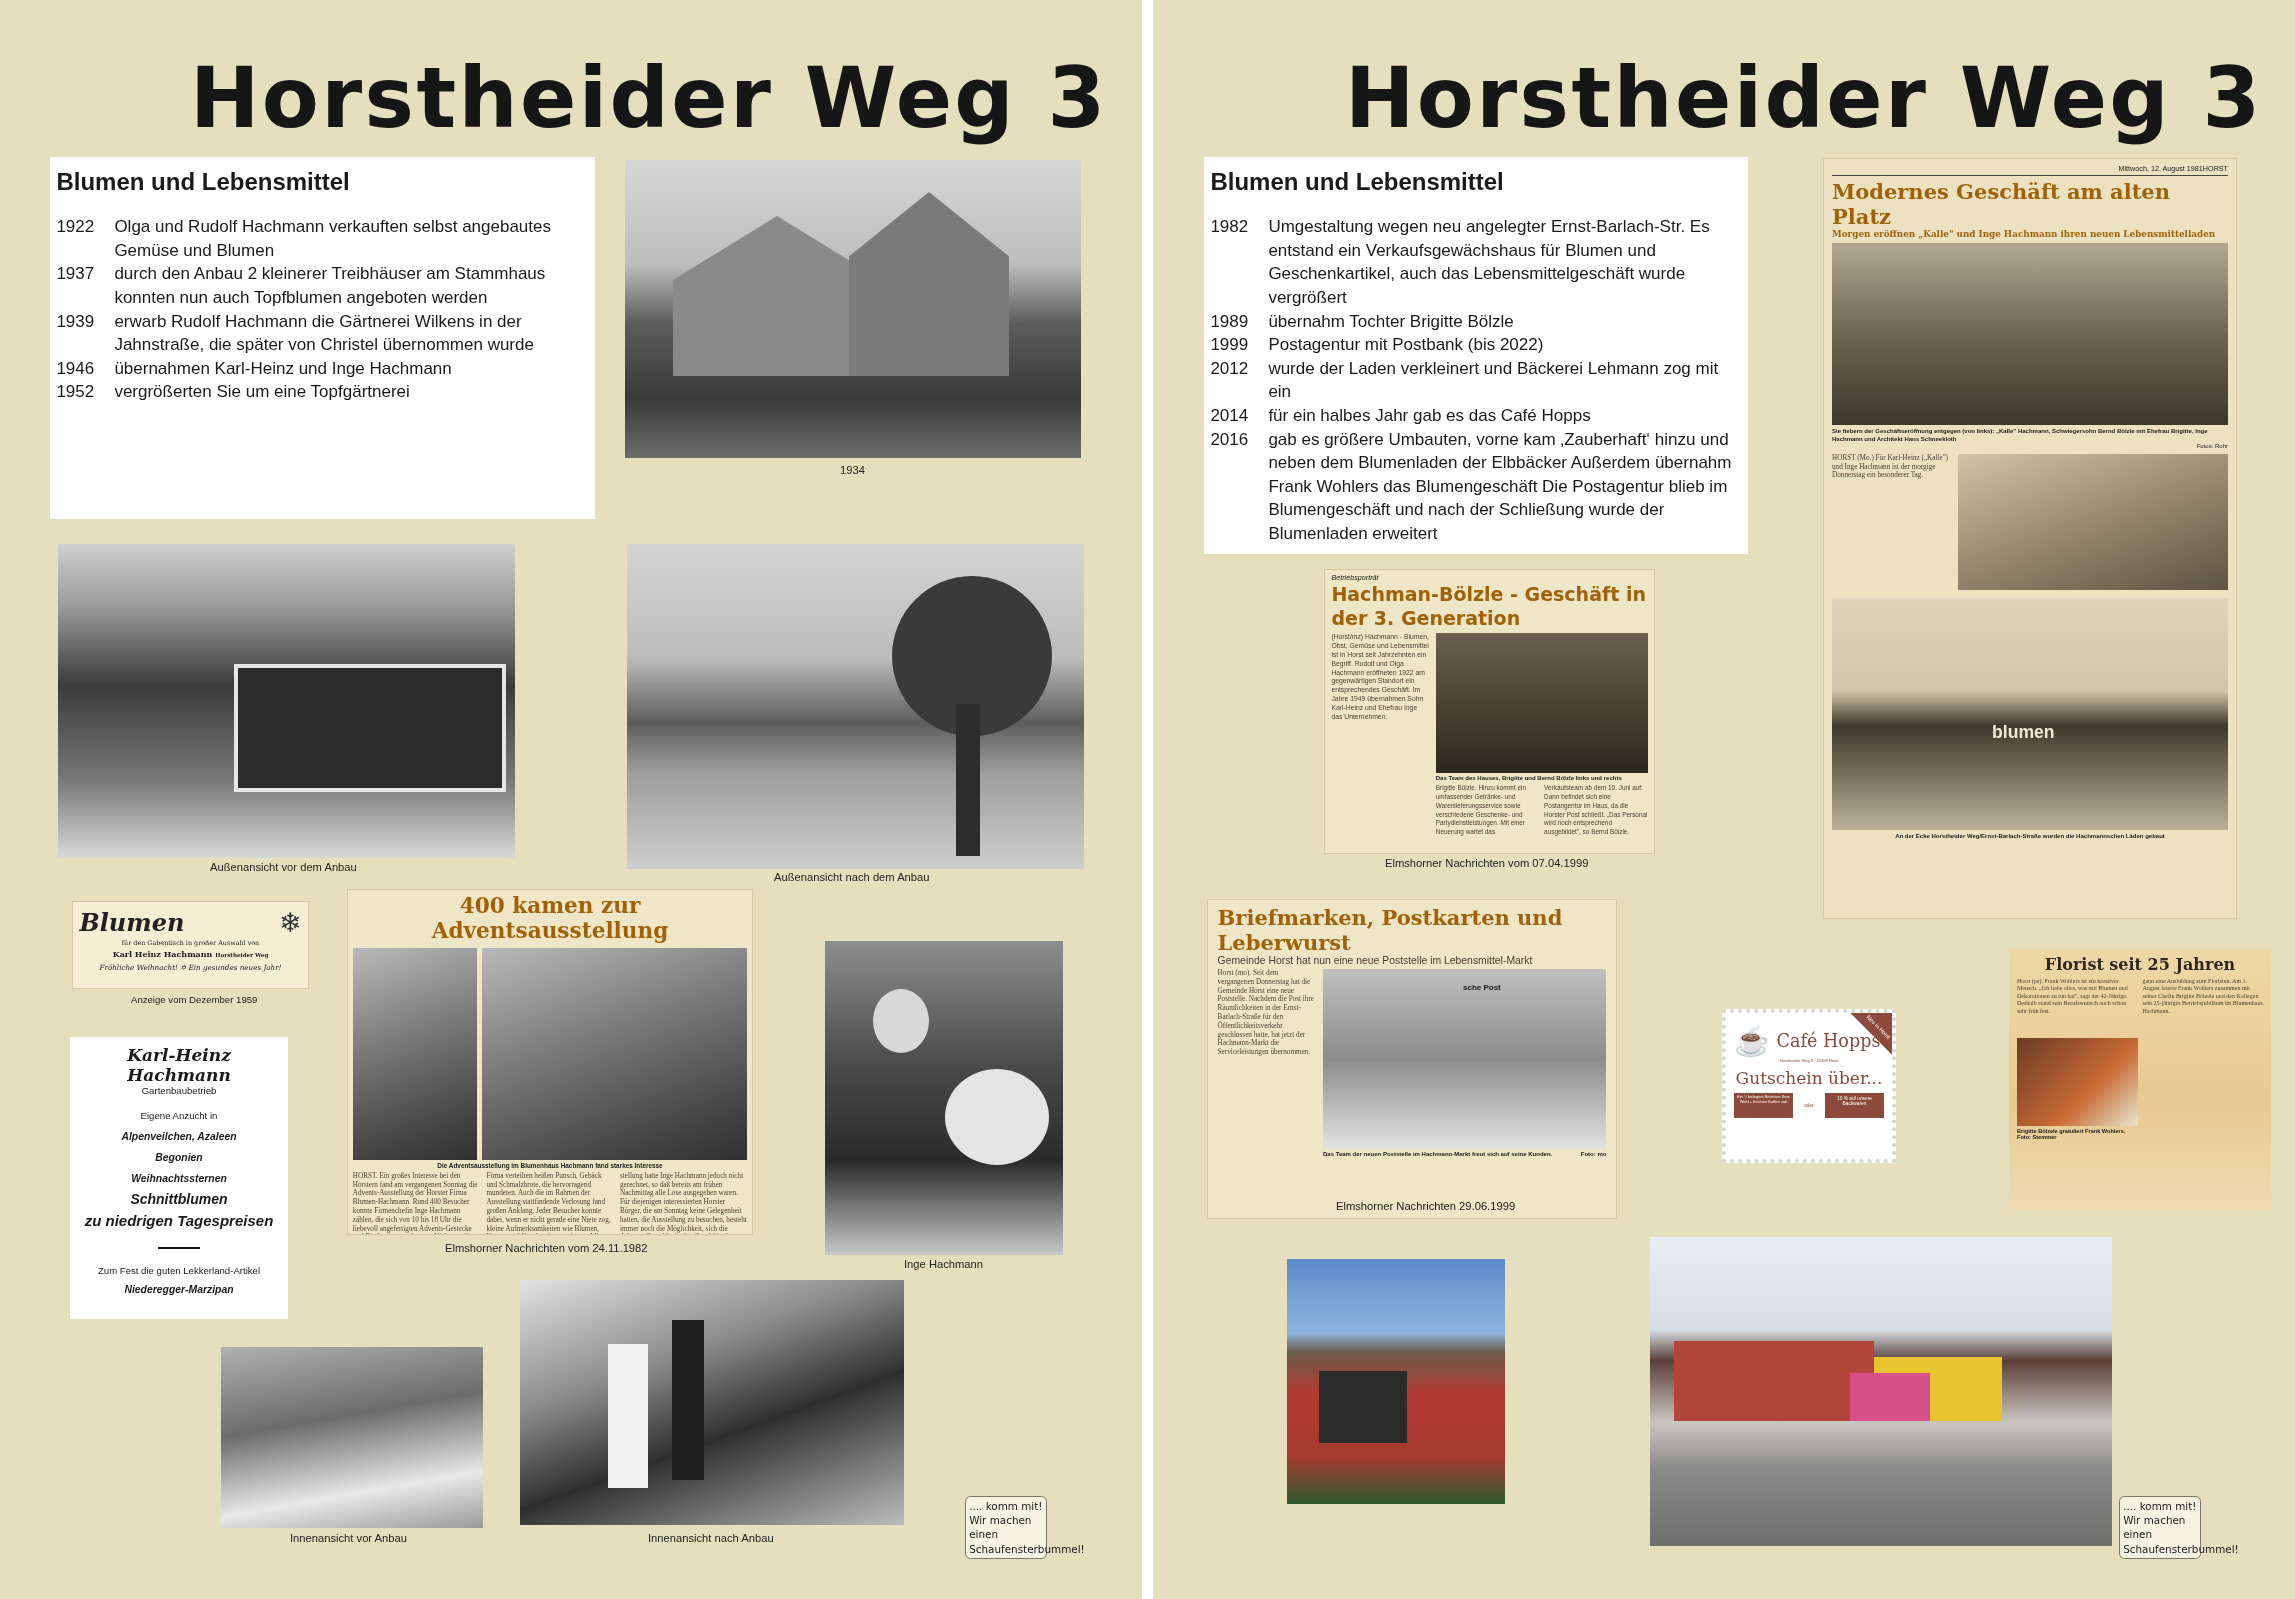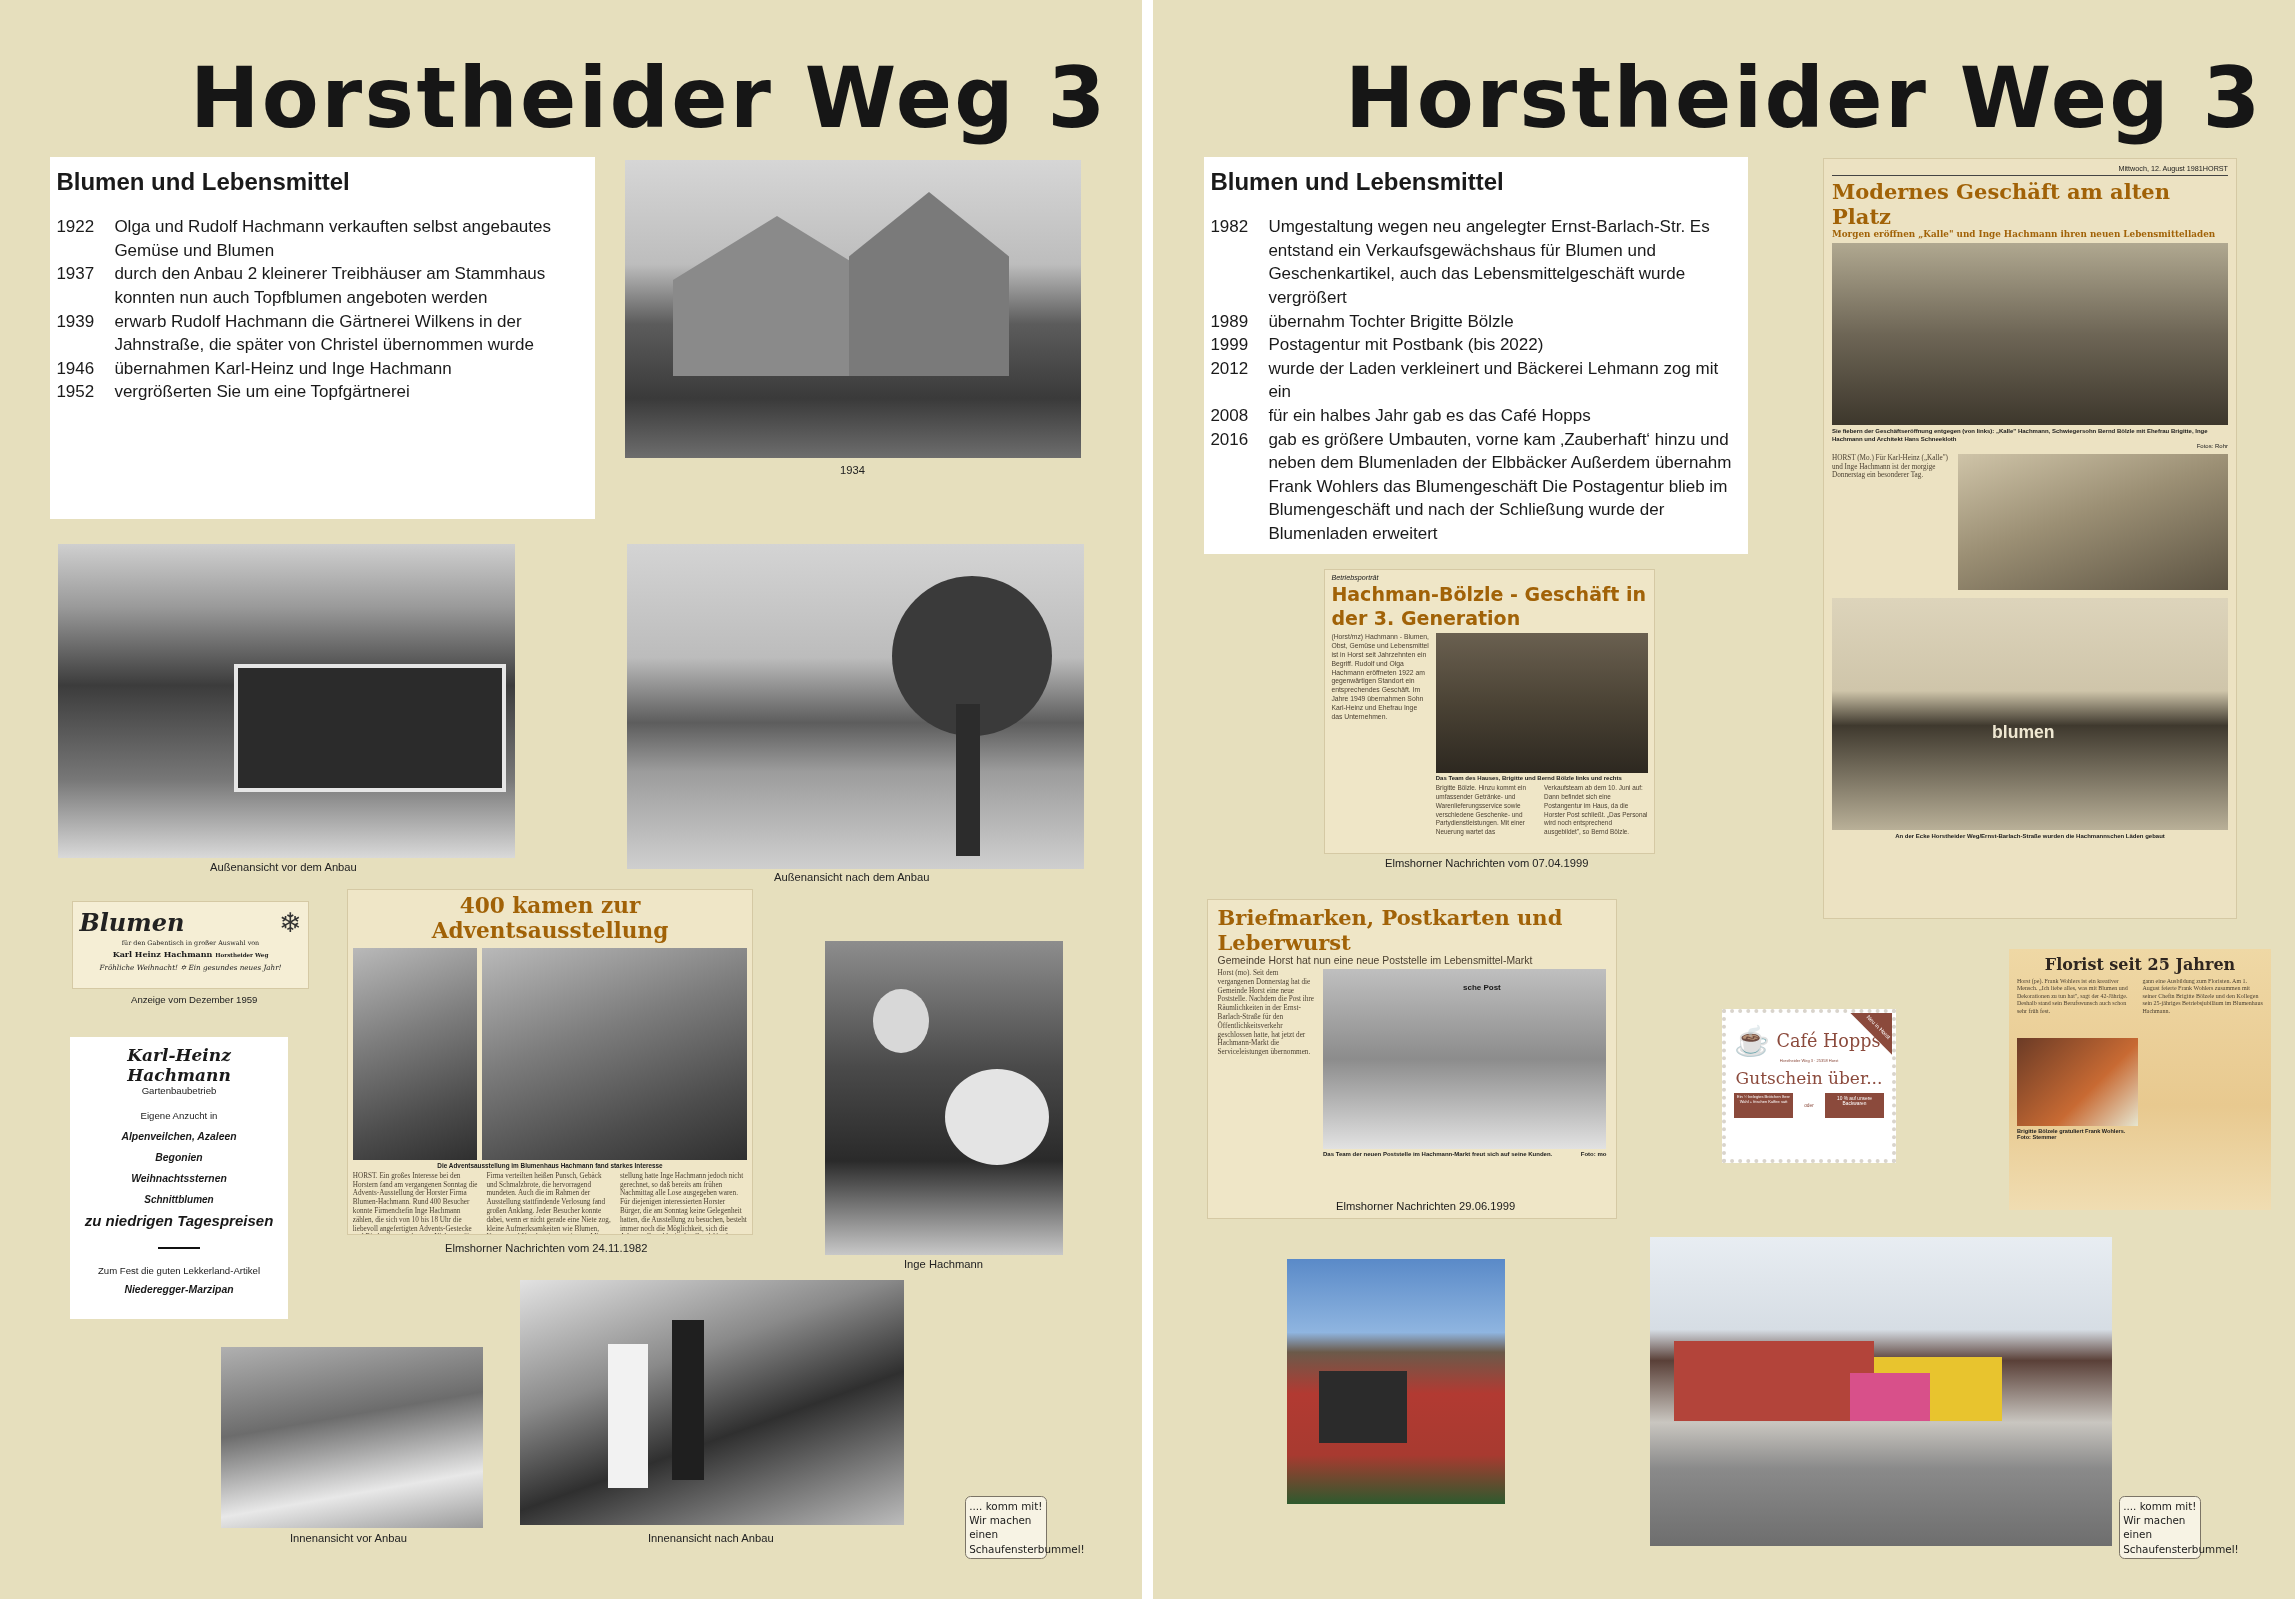--- a/index.html
+++ b/index.html
@@ -79,21 +79,21 @@
   </div>
   <div class="cap" style="left:131px;top:994px;font-size:9.6px;">Anzeige vom Dezember 1959</div>
 
   <div class="img ad-white" style="left:70px;top:1037px;width:218px;height:282px;padding:8px 4.8px;">
     <div class="ad-line" style="font-family:'DejaVu Serif',serif;font-style:italic;font-weight:bold;font-size:17px;">Karl-Heinz Hachmann</div>
     <div class="ad-line" style="font-size:9.6px;margin-bottom:14.4px;">Gartenbaubetrieb</div>
     <div class="ad-line" style="font-size:9.6px;margin-bottom:4.8px;">Eigene Anzucht in</div>
     <div class="ad-line" style="font-weight:bold;font-style:italic;font-size:10.4px;line-height:21px;">Alpenveilchen, Azaleen</div>
     <div class="ad-line" style="font-weight:bold;font-style:italic;font-size:10.4px;line-height:21px;">Begonien</div>
     <div class="ad-line" style="font-weight:bold;font-style:italic;font-size:10.4px;line-height:21px;">Weihnachtssternen</div>
-    <div class="ad-line" style="font-weight:bold;font-style:italic;font-size:10px;line-height:21px;">Schnittblumen</div>
+    <div class="ad-line" style="font-weight:bold;font-style:italic;font-size:14px;line-height:21px;">Schnittblumen</div>
     <div class="ad-line" style="font-weight:bold;font-style:italic;font-size:15px;line-height:21px;">zu niedrigen Tagespreisen</div>
     <div style="width:42px;height:1.6px;background:#111;margin:16px auto 16px;"></div>
     <div class="ad-line" style="font-size:9.6px;line-height:12.8px;padding:0 11.2px;">Zum Fest die guten Lekkerland-Artikel</div>
     <div class="ad-line" style="font-weight:bold;font-style:italic;font-size:10.4px;margin-top:6.4px;">Niederegger-Marzipan</div>
   </div>
 
   <div class="img paper" style="left:347px;top:889px;width:406px;height:346px;padding:3.2px 4.8px;">
     <div class="news-h" style="font-size:21.6px;text-align:center;">400 kamen zur Adventsausstellung</div>
     <div style="display:flex;gap:4.8px;margin-top:4.8px;">
       <div class="photo-bw" style="width:124px;height:212px;"></div>
@@ -139,21 +139,21 @@
     <h2>Blumen und Lebensmittel</h2>
     <div class="tl">
       <span class="yr">1982</span>
         <span class="tx">Umgestaltung wegen neu angelegter Ernst-Barlach-Str. Es entstand ein Verkaufsgewächshaus für Blumen und Geschenkartikel, auch das Lebensmittelgeschäft wurde vergrößert</span>
       <span class="yr">1989</span>
         <span class="tx">übernahm Tochter Brigitte Bölzle</span>
       <span class="yr">1999</span>
         <span class="tx">Postagentur mit Postbank (bis 2022)</span>
       <span class="yr">2012</span>
         <span class="tx">wurde der Laden verkleinert und Bäckerei Lehmann zog mit ein</span>
-      <span class="yr">2008</span>
+      <span class="yr">2014</span>
         <span class="tx">für ein halbes Jahr gab es das Café Hopps</span>
       <span class="yr">2016</span>
         <span class="tx">gab es größere Umbauten, vorne kam ‚Zauberhaft‘ hinzu und neben dem Blumenladen der Elbbäcker Außerdem übernahm Frank Wohlers das Blumengeschäft Die Postagentur blieb im Blumengeschäft und nach der Schließung wurde der Blumenladen erweitert</span>
     </div>
   </div>
 
   <div class="img paper" style="left:670px;top:158px;width:414px;height:761px;padding:4.8px 8px;background:#ece2c2;">
     <div style="display:flex;justify-content:flex-end;font-size:7.2px;border-bottom:0.8px solid #444;padding-bottom:2.4px;">
       <span>Mittwoch, 12. August 1981</span>
       <span>HORST</span>

